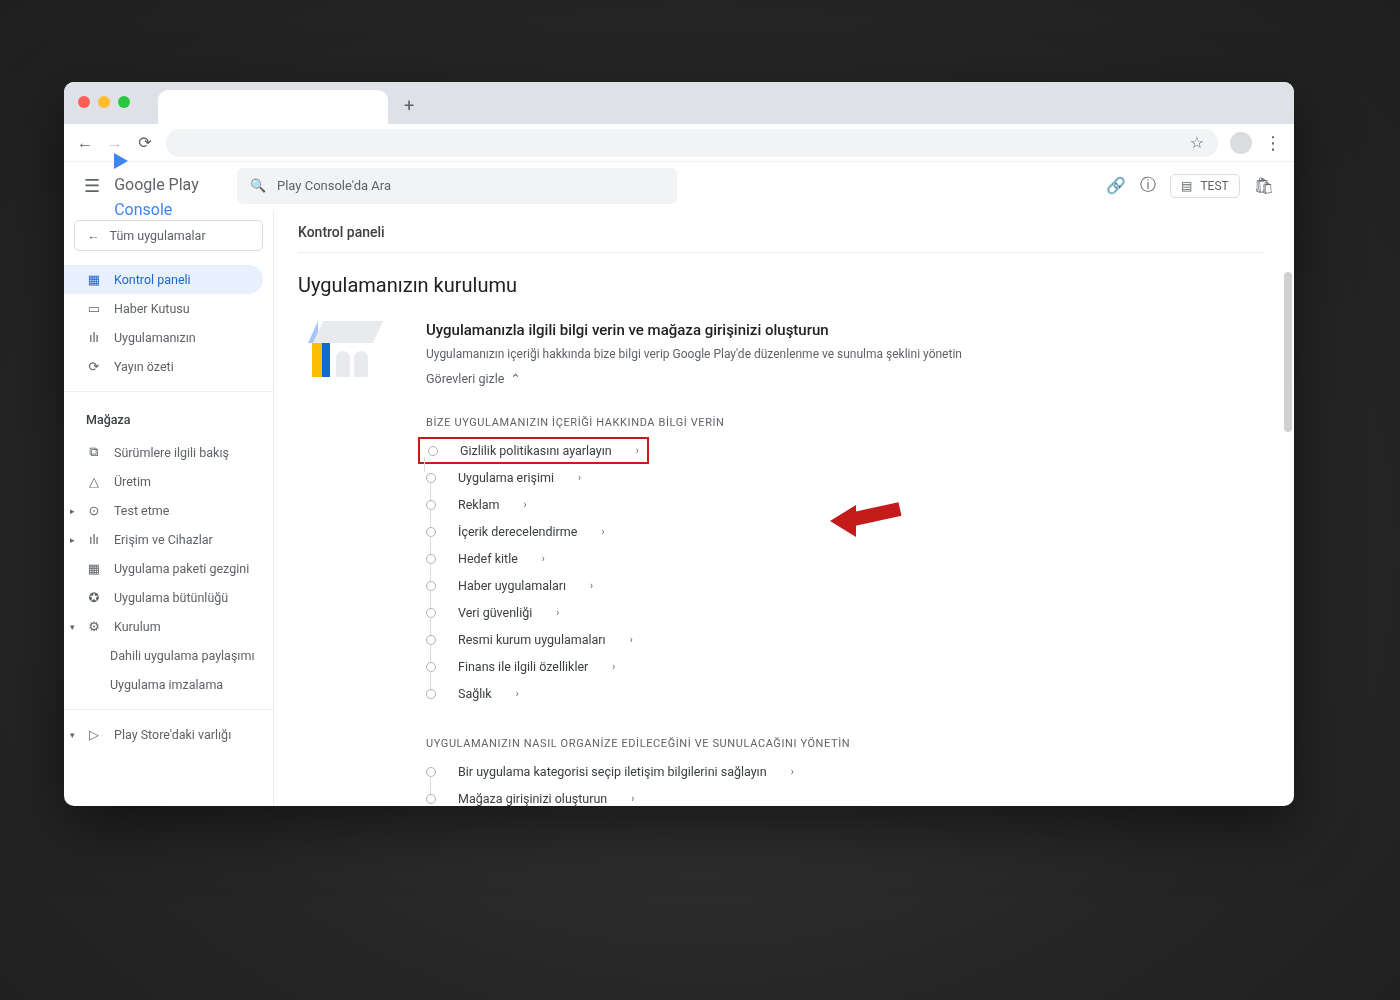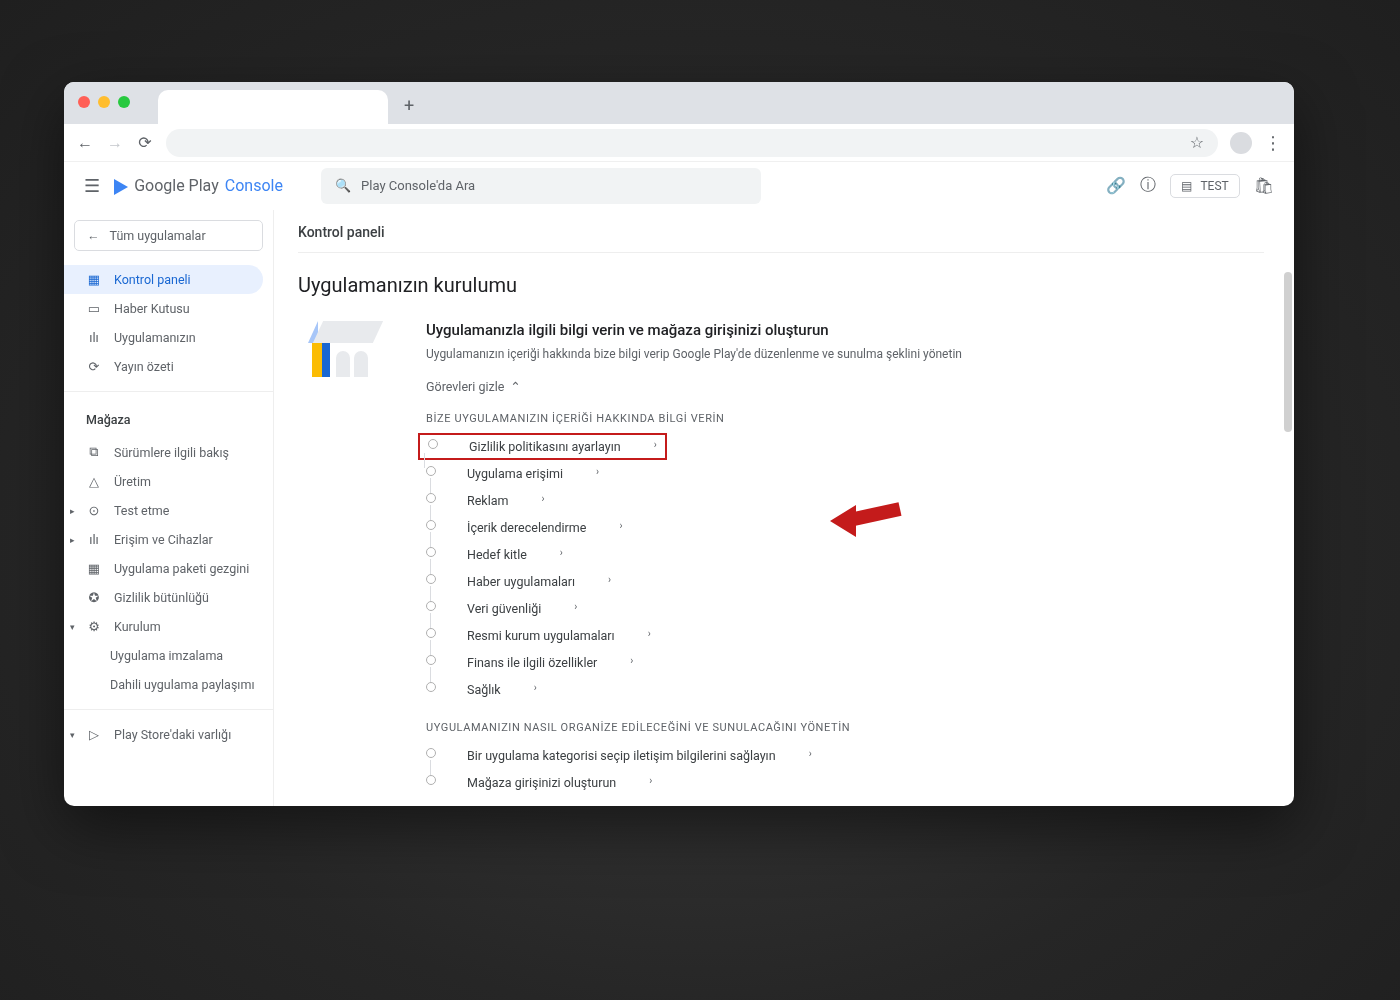--- a/index.html
+++ b/index.html
@@ -92,21 +92,21 @@
   
   .app-header {
     height: 48px;
     display: flex;
     align-items: center;
     padding: 0 20px;
     gap: 14px;
     border-bottom: 1px solid #fff;
   }
   .hamburger { color: #5f6368; font-size: 18px; }
-  .logo { display: flex; align-items: flex-end; gap: 6px; font-size: 16px; font-weight: 400; color: #5f6368; }
+  .logo { display: flex; align-items: flex-start; gap: 6px; font-size: 16px; font-weight: 400; color: #5f6368; flex-direction: column; }
   .logo-sym {
     width: 0; height: 0;
     border-top: 8px solid transparent;
     border-bottom: 8px solid transparent;
     border-left: 14px solid #3d85f4;
     display: inline-block;
   }
   .logo .console { color: #3d85f4; }
   .app-search {
     margin-left: 24px;
@@ -230,39 +230,40 @@
     font-weight: 500;
   }
   .panel-sub {
     font-size: 12px;
     color: #5f6368;
     margin-top: 8px;
   }
   .hide-tasks {
     font-size: 12.5px;
     color: #5f6368;
-    margin-top: 18px;
+    margin-top: 10px;
     display: flex;
     align-items: center;
     gap: 6px;
   }
   .task-group-title {
     font-size: 11px;
     letter-spacing: 0.6px;
     color: #5f6368;
-    margin-top: 18px;
+    margin-top: 30px;
     text-transform: uppercase;
   }
   .task-list {
     margin-top: 8px;
     position: relative;
   }
   .task-item {
     display: flex;
-    gap: 31px;
+    align-items: center;
+    gap: 22px;
     padding: 6px 0;
     font-size: 12.5px;
     color: #3c4043;
     position: relative;
   }
   .task-item::before {
     content: "";
     position: absolute;
     left: 4px;
     top: 18px;
@@ -410,32 +411,32 @@
           <span class="sb-caret">▸</span>
           <span class="sb-icon">ılı</span>
           <span>Erişim ve Cihazlar</span>
         </div>
         <div class="sb-item">
           <span class="sb-icon">▦</span>
           <span>Uygulama paketi gezgini</span>
         </div>
         <div class="sb-item">
           <span class="sb-icon">✪</span>
-          <span>Gizlilik bütünlüğü</span>
+          <span>Uygulama bütünlüğü</span>
         </div>
         <div class="sb-item">
           <span class="sb-caret">▾</span>
           <span class="sb-icon">⚙</span>
           <span>Kurulum</span>
         </div>
         <div class="sb-sub">
-            <span>Uygulama imzalama</span>
+            <span>Dahili uygulama paylaşımı</span>
           </div>
         <div class="sb-sub">
-            <span>Dahili uygulama paylaşımı</span>
+            <span>Uygulama imzalama</span>
           </div>
       </div>
 
       <div class="sb-div"></div>
       <div class="sb-sec">
         <div class="sb-item">
           <span class="sb-caret">▾</span>
           <span class="sb-icon">▷</span>
           <span>Play Store'daki varlığı</span>
         </div>

